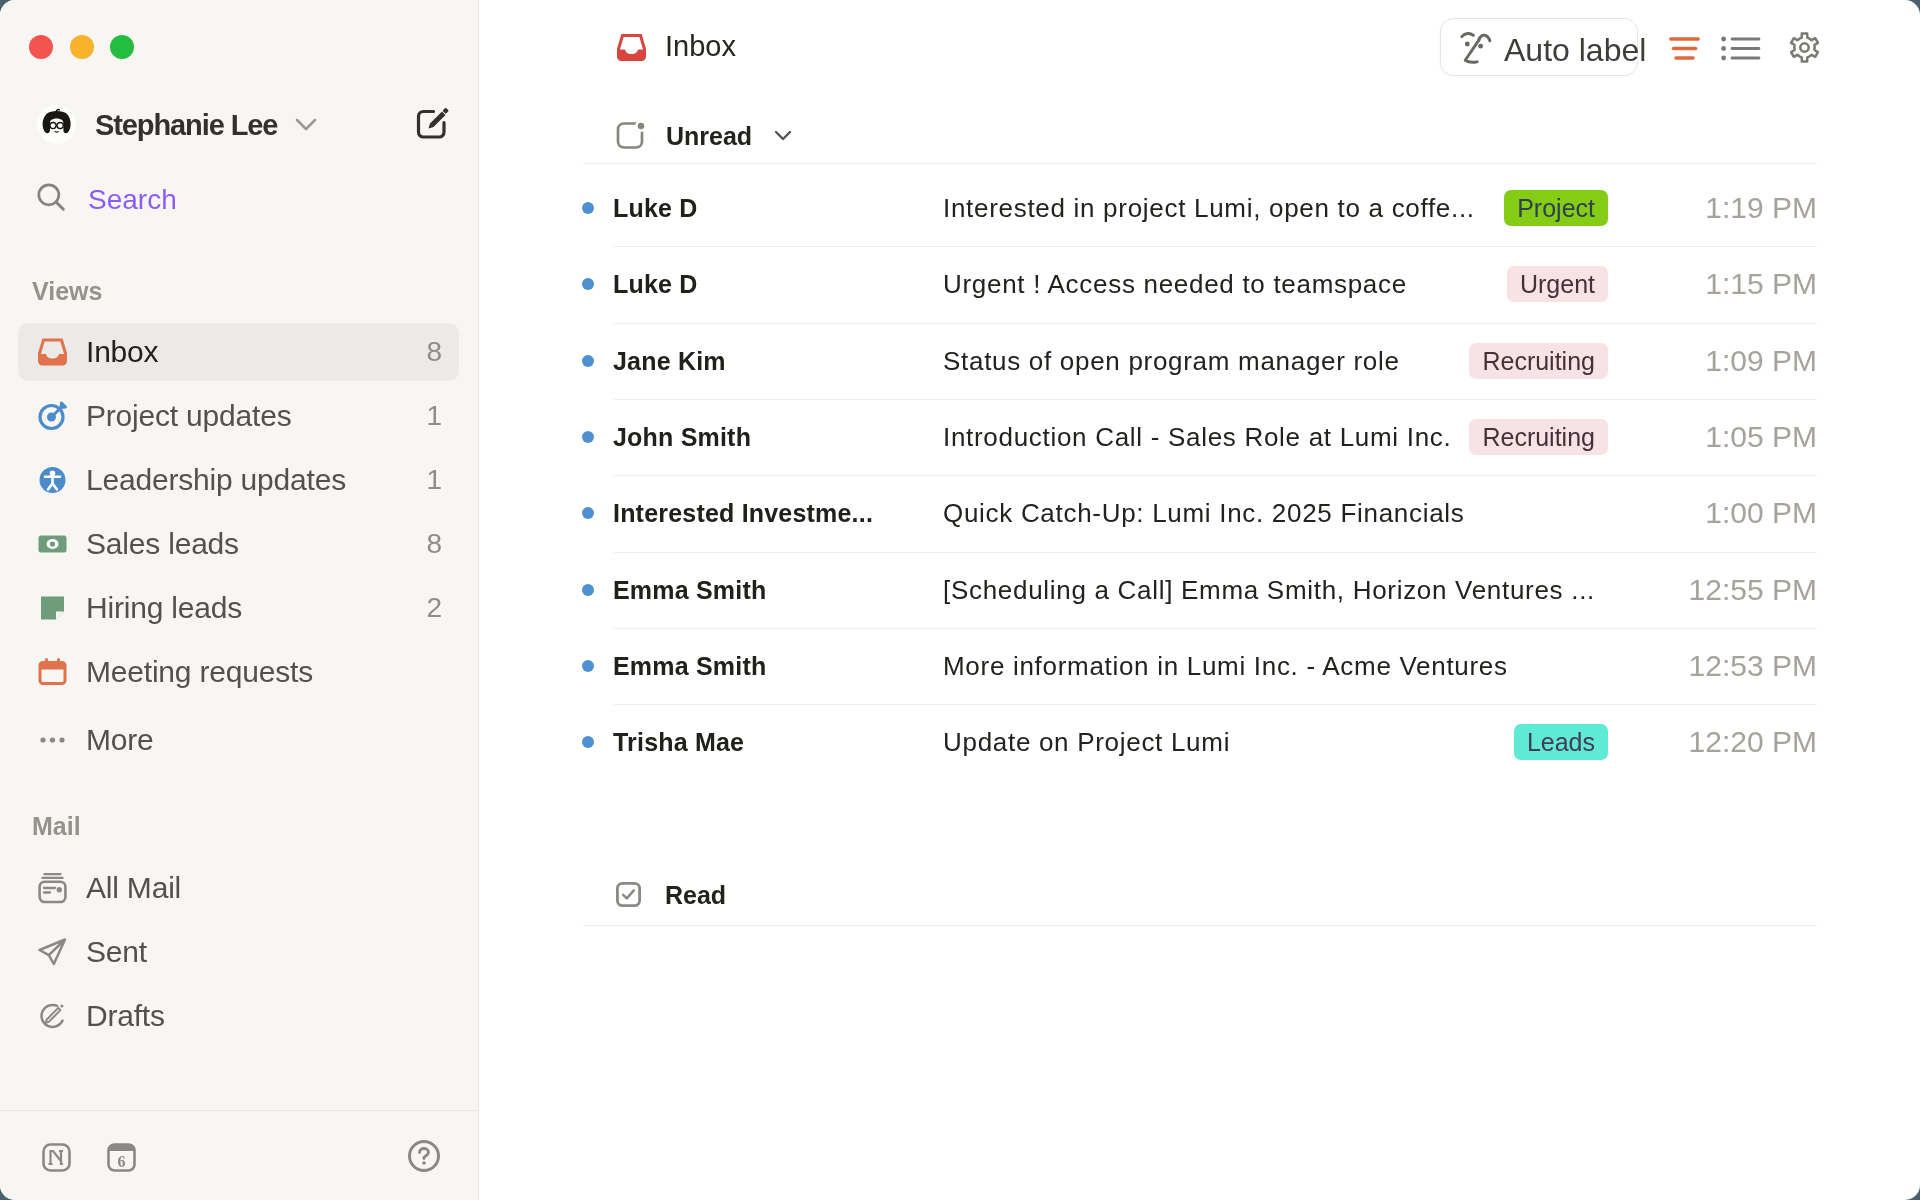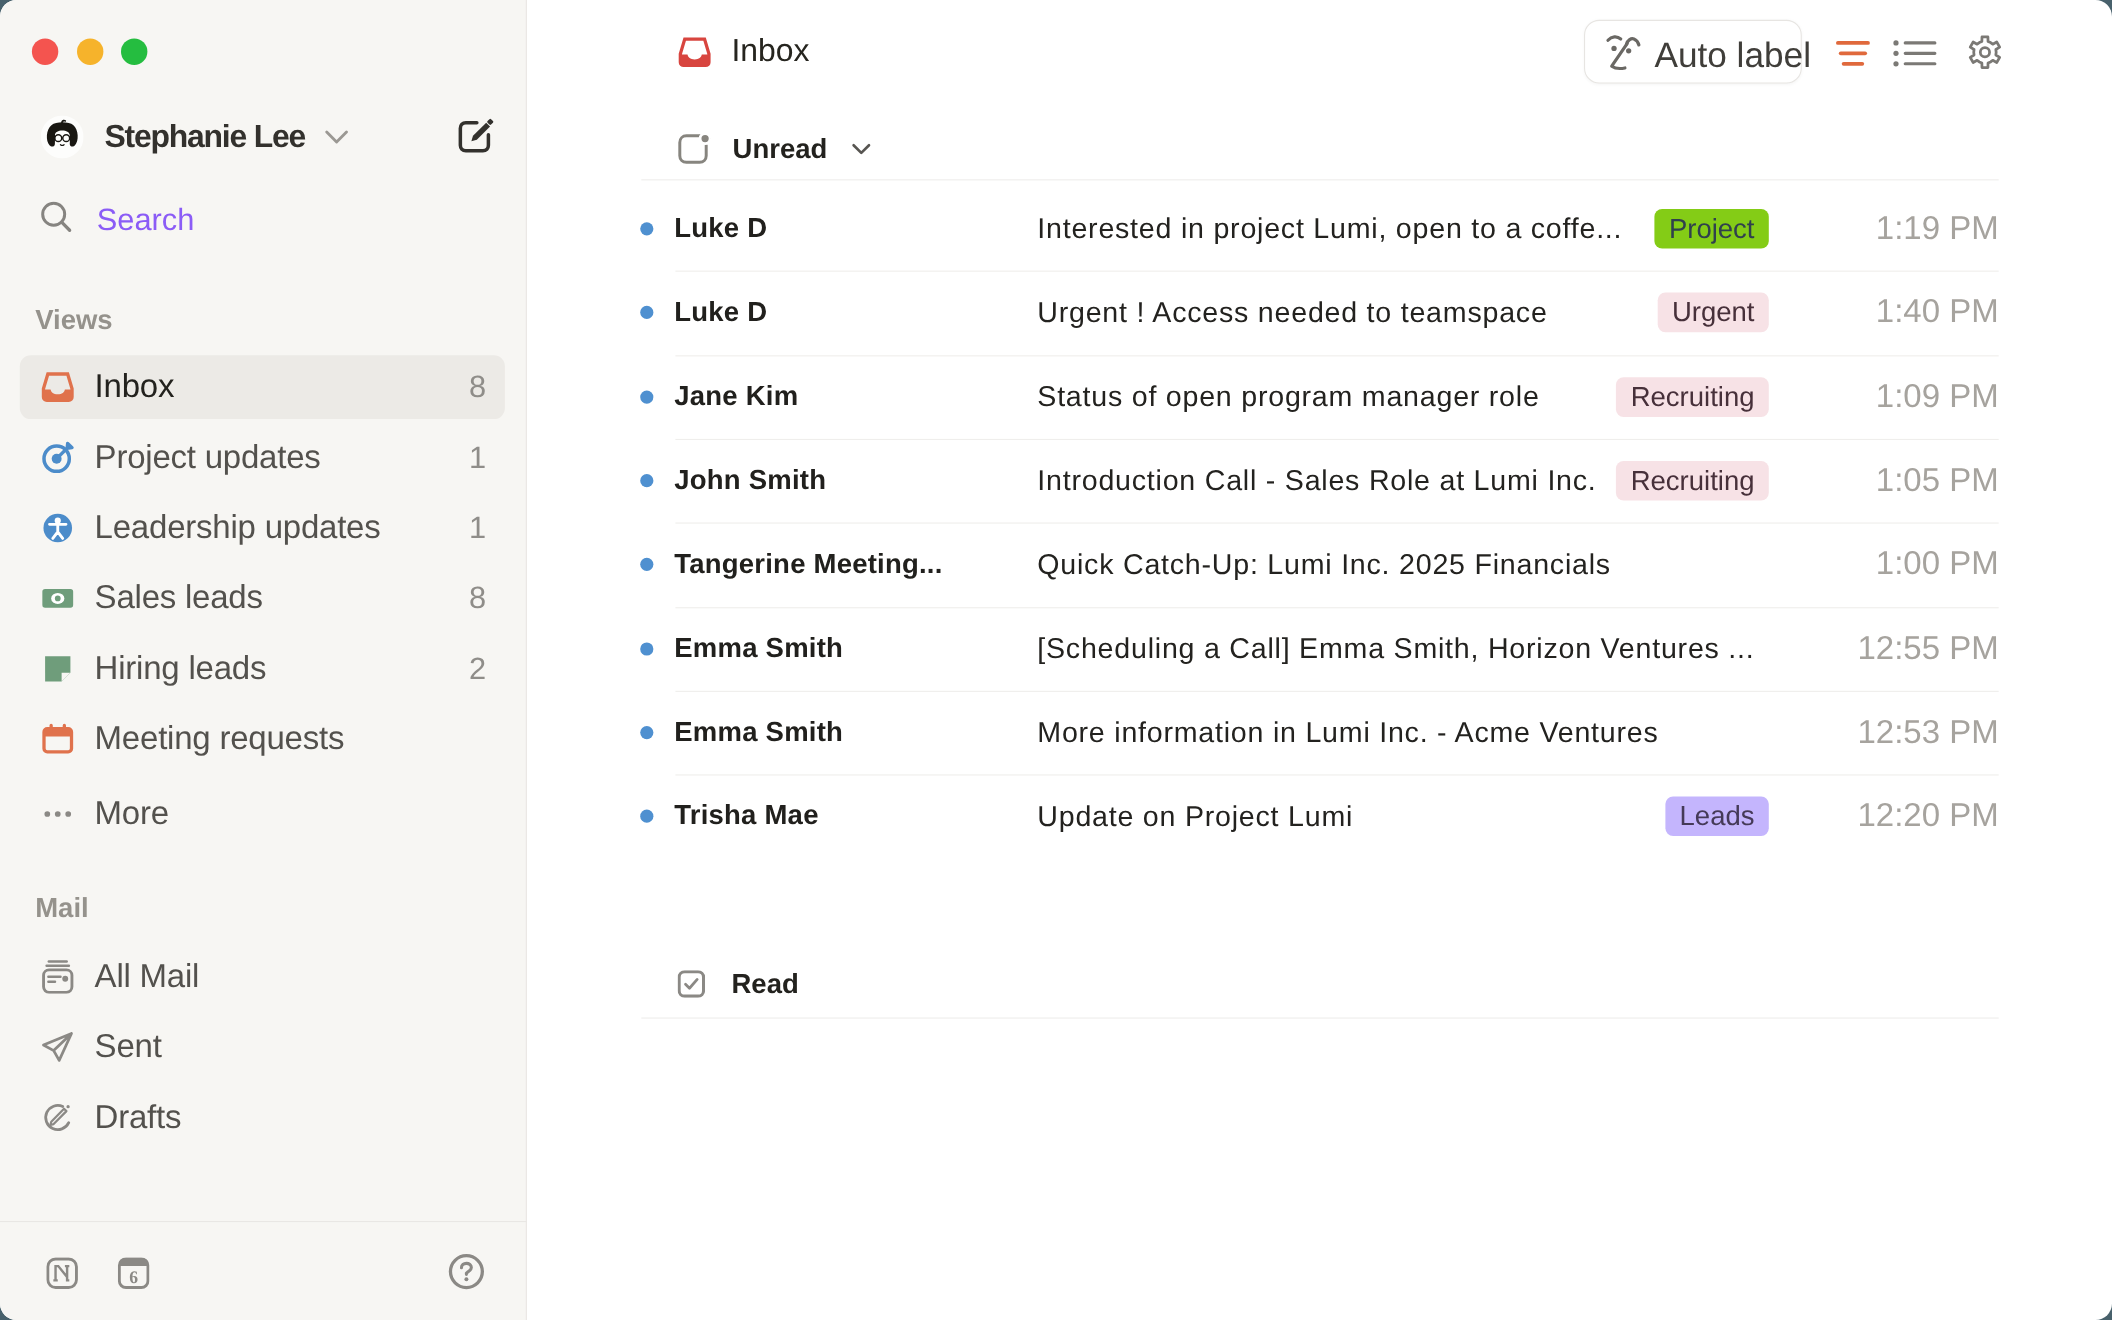--- a/index.html
+++ b/index.html
@@ -229,42 +229,42 @@
       <div class="subject vcenter">Interested in project Lumi, open to a coffe...</div>
       <div class="chip vcenter" style="background:#84cc16; color:#30404d;">Project</div>
       <div class="time vcenter">1:19 PM</div>
     </div>
     <div class="rdiv" style="top:246px;"></div>
     <div class="mrow" style="top:246px;">
       <div class="dot"></div>
       <div class="sender vcenter">Luke D</div>
       <div class="subject vcenter">Urgent ! Access needed to teamspace</div>
       <div class="chip vcenter" style="background:#f7e2e6; color:#47303a;">Urgent</div>
-      <div class="time vcenter">1:40 PM</div>
+      <div class="time vcenter">1:15 PM</div>
     </div>
     <div class="rdiv" style="top:323px;"></div>
     <div class="mrow" style="top:323px;">
       <div class="dot"></div>
       <div class="sender vcenter">Jane Kim</div>
       <div class="subject vcenter">Status of open program manager role</div>
       <div class="chip vcenter" style="background:#f7e2e6; color:#47303a;">Recruiting</div>
       <div class="time vcenter">1:09 PM</div>
     </div>
     <div class="rdiv" style="top:399px;"></div>
     <div class="mrow" style="top:399px;">
       <div class="dot"></div>
       <div class="sender vcenter">John Smith</div>
       <div class="subject vcenter">Introduction Call - Sales Role at Lumi Inc.</div>
       <div class="chip vcenter" style="background:#f7e2e6; color:#47303a;">Recruiting</div>
       <div class="time vcenter">1:05 PM</div>
     </div>
     <div class="rdiv" style="top:475px;"></div>
     <div class="mrow" style="top:475px;">
       <div class="dot"></div>
-      <div class="sender vcenter">Tangerine Meeting...</div>
+      <div class="sender vcenter">Interested Investme...</div>
       <div class="subject vcenter">Quick Catch-Up: Lumi Inc. 2025 Financials</div>
       <div class="time vcenter">1:00 PM</div>
     </div>
     <div class="rdiv" style="top:552px;"></div>
     <div class="mrow" style="top:552px;">
       <div class="dot"></div>
       <div class="sender vcenter">Emma Smith</div>
       <div class="subject vcenter">[Scheduling a Call] Emma Smith, Horizon Ventures ...</div>
       <div class="time vcenter">12:55 PM</div>
     </div>
@@ -273,21 +273,21 @@
       <div class="dot"></div>
       <div class="sender vcenter">Emma Smith</div>
       <div class="subject vcenter">More information in Lumi Inc. - Acme Ventures</div>
       <div class="time vcenter">12:53 PM</div>
     </div>
     <div class="rdiv" style="top:704px;"></div>
     <div class="mrow" style="top:704px;">
       <div class="dot"></div>
       <div class="sender vcenter">Trisha Mae</div>
       <div class="subject vcenter">Update on Project Lumi</div>
-      <div class="chip vcenter" style="background:#c4b5fd; color:#453a58;">Leads</div>
+      <div class="chip vcenter" style="background:#5eead4; color:#453a58;">Leads</div>
       <div class="time vcenter">12:20 PM</div>
     </div>
 
     <svg class="abs" style="left:616px; top:882px;" width="25" height="25" viewBox="0 0 25 25">
       <rect x="1.4" y="1.4" width="22.2" height="22.2" rx="5" fill="none" stroke="#8b8985" stroke-width="2.8"></rect>
       <path d="M7.2 12.8 L10.8 16.4 L17.8 8.4" fill="none" stroke="#8b8985" stroke-width="2.5" stroke-linecap="round" stroke-linejoin="round"></path>
     </svg>
     <div class="abs" style="left:665px; top:881px; font-size:25px; font-weight:700; color:#23221e;">Read</div>
     <div class="abs" style="left:583px; top:925px; width:1234px; height:1px; background:#eeedeb;"></div>
   </div>

